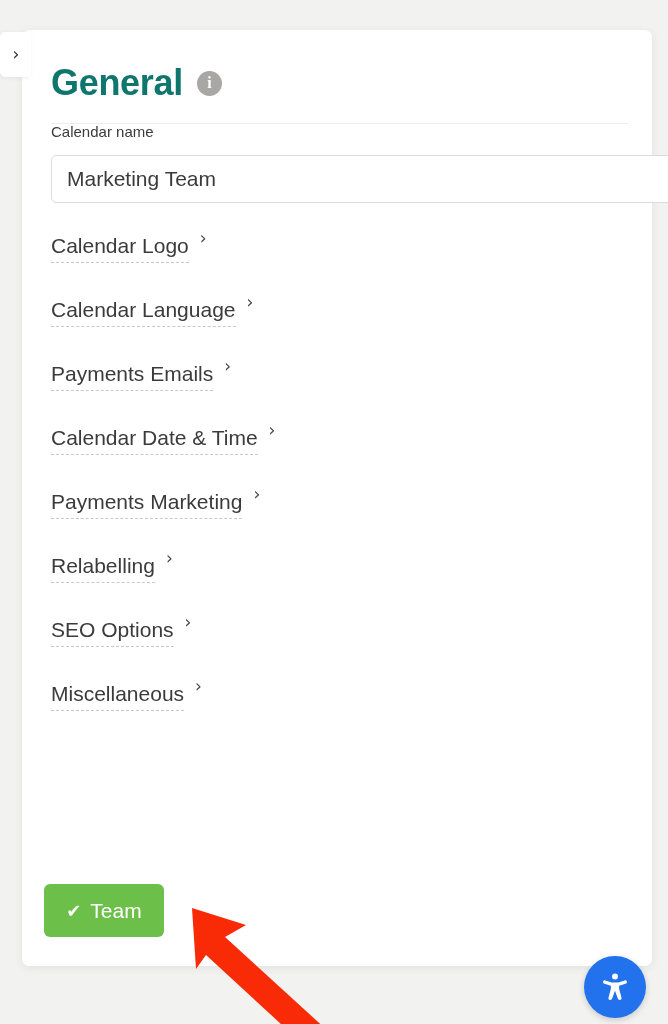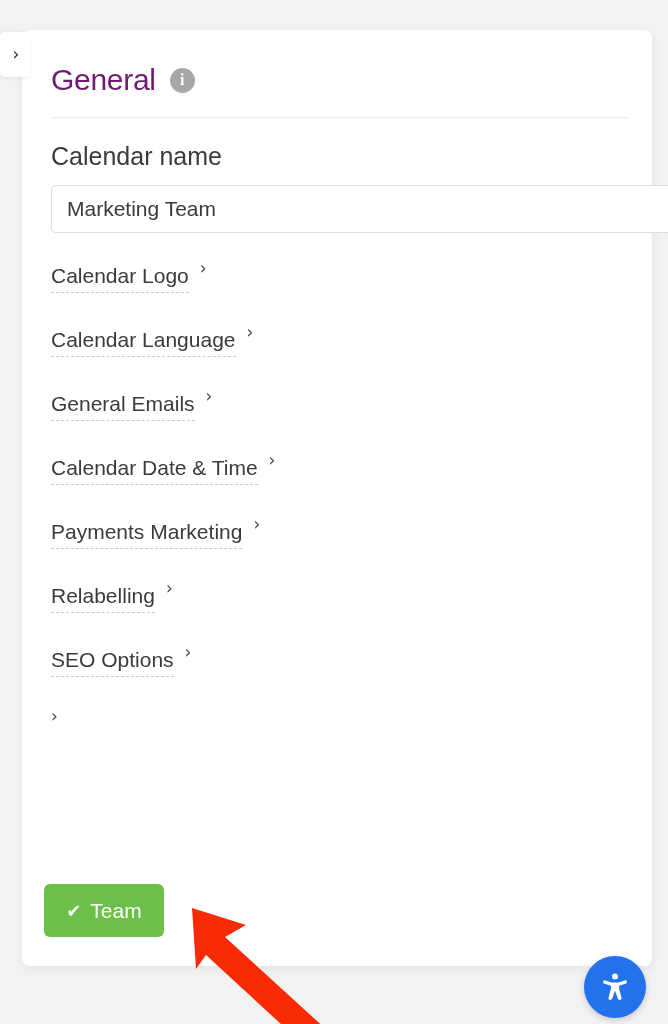--- a/index.html
+++ b/index.html
@@ -62,23 +62,23 @@
     bottom: 0;
   }
 
   .header-row {
     display: flex;
     align-items: center;
     gap: 14px;
     padding-top: 35px;
   }
   .page-title {
-    font-size: 30px;
-    font-weight: normal;
-    color: #701a75;
+    font-size: 36px;
+    font-weight: bold;
+    color: #0f766e;
     letter-spacing: -0.3px;
     line-height: 1;
   }
   .info-icon {
     width: 25px;
     height: 25px;
     border-radius: 50%;
     background: #a9a6a6;
     color: #ffffff;
     display: inline-flex;
@@ -92,22 +92,21 @@
   }
 
   .divider {
     margin-top: 22px;
     height: 1px;
     background: #ececec;
     width: 577px;
   }
 
   .field-label {
-    margin-top: 26px;
-    font-size: 25px;
+    font-size: 15px;
     color: #3b3b3b;
     font-weight: 400;
     line-height: 1;
   }
 
   .text-input {
     display: block;
     margin-top: 16px;
     width: 661px;
     height: 48px;
@@ -236,21 +235,21 @@
 
       <li class="link-row">
         <span class="link-item">
           <span class="link-text">Calendar Language</span>
           <span class="link-chev">›</span>
         </span>
       </li>
 
       <li class="link-row">
         <span class="link-item">
-          <span class="link-text">General Emails</span>
+          <span class="link-text">Payments Emails</span>
           <span class="link-chev">›</span>
         </span>
       </li>
 
       <li class="link-row">
         <span class="link-item">
           <span class="link-text">Calendar Date &amp; Time</span>
           <span class="link-chev">›</span>
         </span>
       </li>
@@ -271,20 +270,21 @@
 
       <li class="link-row">
         <span class="link-item">
           <span class="link-text">SEO Options</span>
           <span class="link-chev">›</span>
         </span>
       </li>
 
       <li class="link-row">
         <span class="link-item">
+          <span class="link-text">Miscellaneous</span>
           <span class="link-chev">›</span>
         </span>
       </li>
 
     </ul>
 
   </div>
 
   <button class="save-button">
     <span class="check">✔</span>

